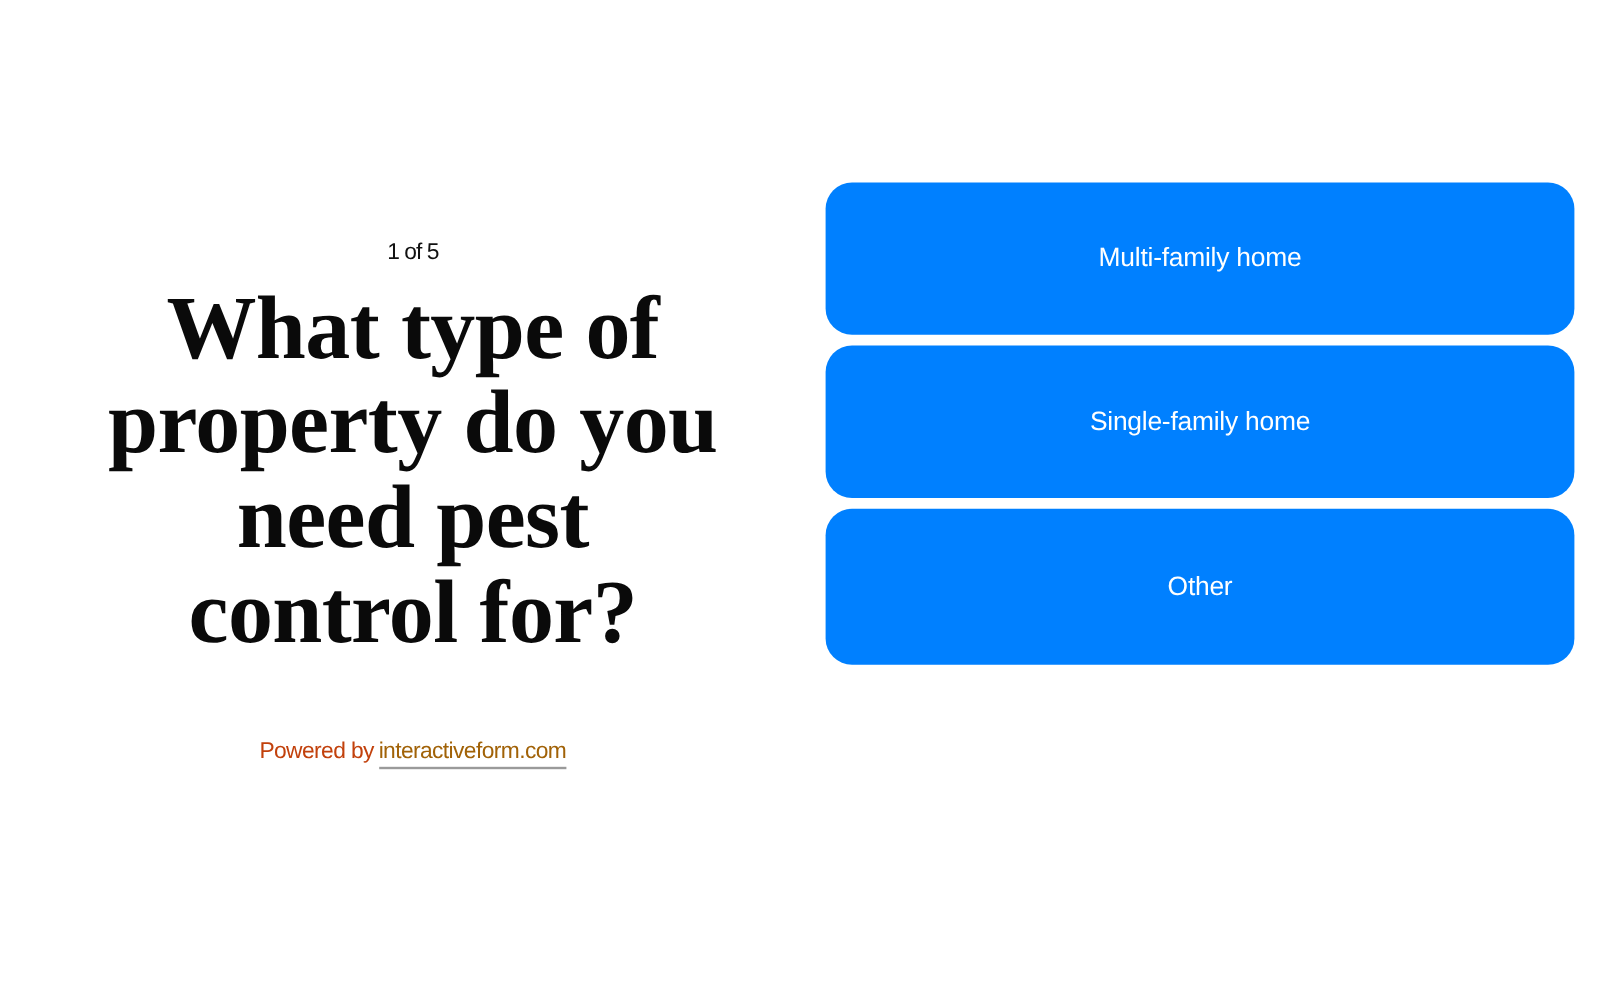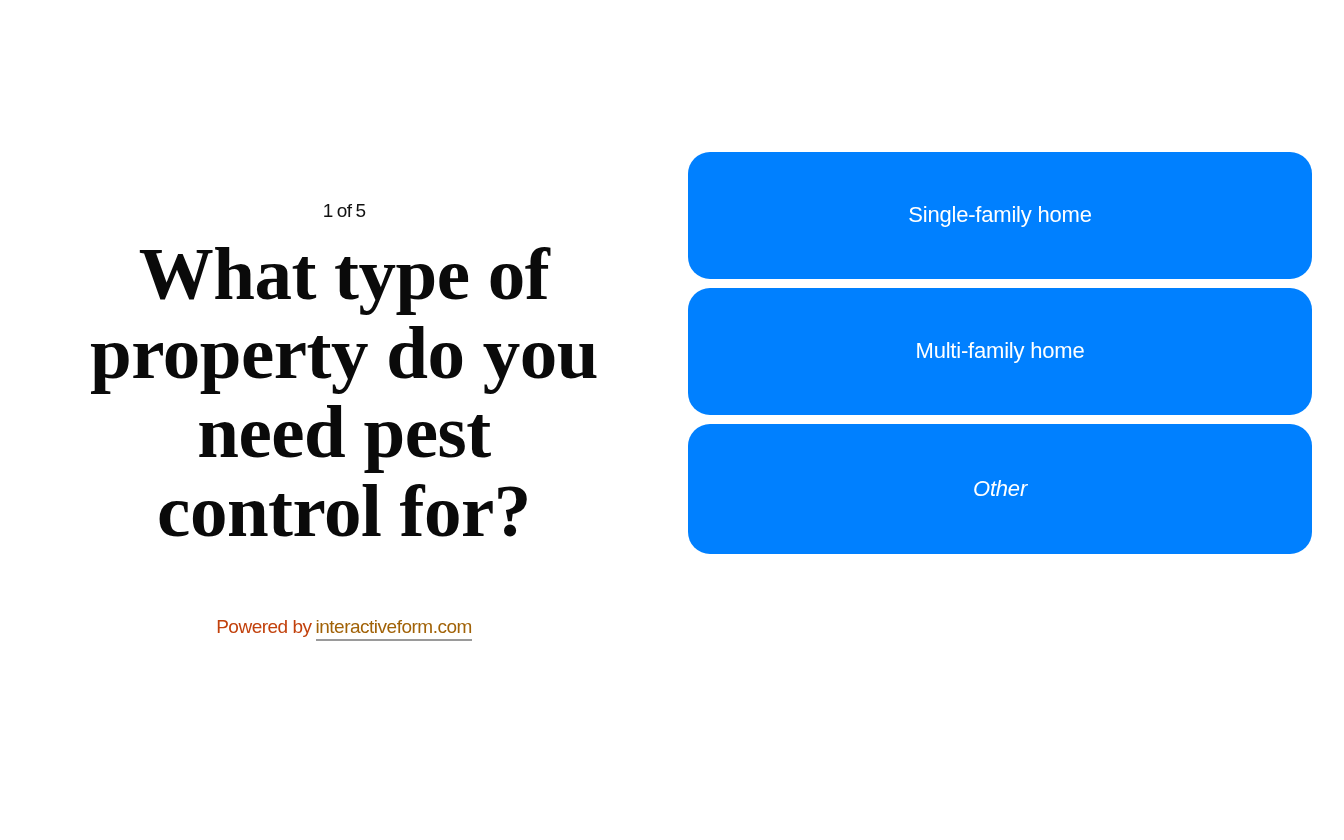--- a/index.html
+++ b/index.html
@@ -108,21 +108,20 @@
     font-family: "Liberation Sans", sans-serif;
     font-size: 22px;
     line-height: 1.2;
     letter-spacing: -0.2px;
     cursor: pointer;
     text-align: center;
     padding: 0 24px;
   }
   .option-button:last-child {
     height: 130px;
-    font-style: italic;
   }
 </style>
 </head>
 <body>
 
 <div class="form-screen">
 
   <section class="question-panel">
 
     <div class="step-counter">1 of 5</div>
@@ -131,25 +130,25 @@
 
     <div class="powered-by">
       <span class="pb-label">Powered by</span><a class="pb-link">interactiveform.com</a>
     </div>
 
   </section>
 
   <section class="answers-panel">
 
     <button class="option-button">
-      <span>Single-family home</span>
+      <span>Multi-family home</span>
     </button>
 
     <button class="option-button">
-      <span>Multi-family home</span>
+      <span>Single-family home</span>
     </button>
 
 
     <button class="option-button">
       <span>Other</span>
     </button>
 
   </section>
 
 </div>

